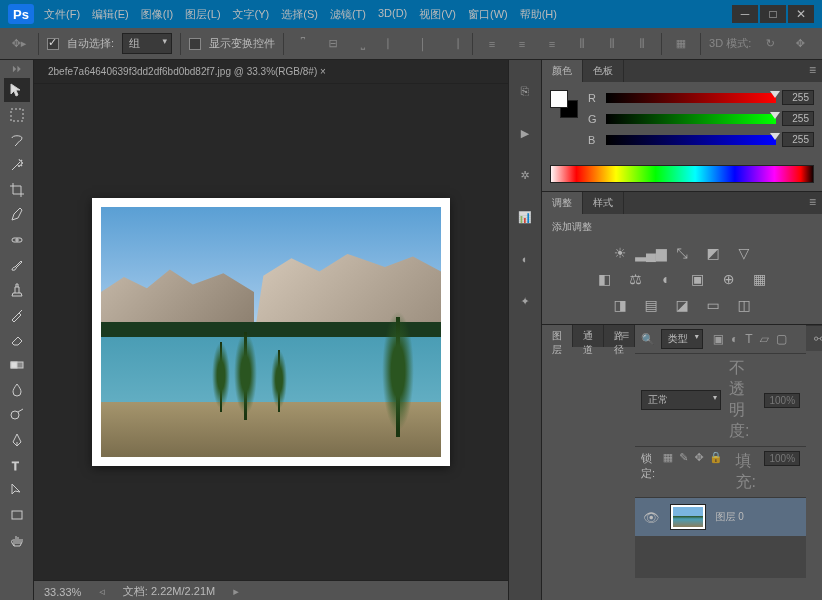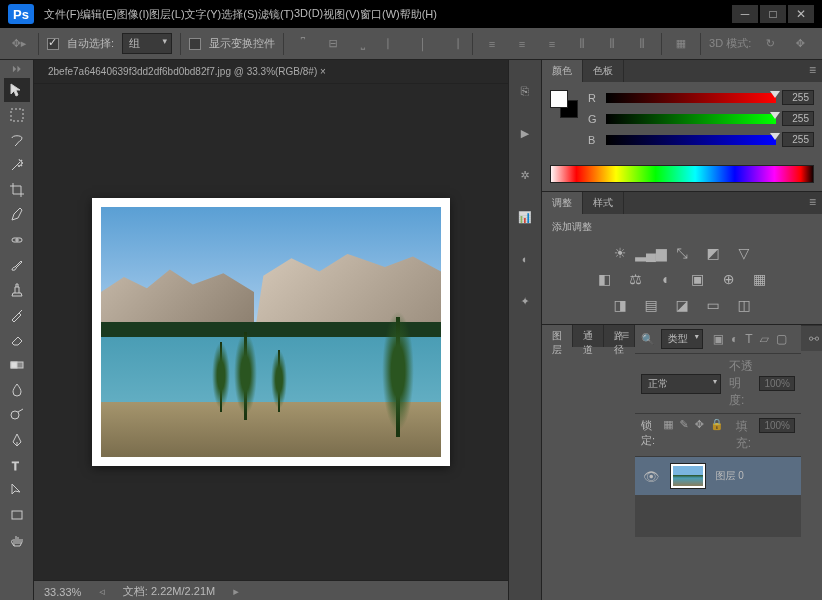--- a/index.html
+++ b/index.html
@@ -1,19 +1,19 @@
 <!DOCTYPE html>
 <html><head>
 <meta charset="utf-8">
 <style>
 *{margin:0;padding:0;box-sizing:border-box;font-family:"Microsoft YaHei",Arial,sans-serif;font-size:11px;color:#bbb;user-select:none}
 body{width:822px;height:600px;background:#3a3a3a;overflow:hidden;position:relative}
-.titlebar{height:26px;background:#000000;display:flex;align-items:center;padding:14px 8px}
+.titlebar{height:26px;background:#0369a1;display:flex;align-items:center;padding:14px 8px}
 .ps-logo{width:26px;height:20px;background:#1473e6;color:#fff;font-weight:bold;font-size:13px;display:flex;align-items:center;justify-content:center;border-radius:3px;margin-right:10px}
-.menubar{display:flex;flex:1}
+.menubar{display:flex;gap:12px;flex:1}
 .menubar span{cursor:pointer}
 .win-controls{display:flex;gap:2px;margin-left:auto}
 .win-btn{width:26px;height:18px;background:#333;display:flex;align-items:center;justify-content:center;cursor:pointer;font-size:12px}
 .option-bar{height:32px;background:#535353;border-bottom:1px solid #222;display:flex;align-items:center;padding:0 8px;gap:8px}
 .opt-sep{width:1px;height:22px;background:#3a3a3a}
 .checkbox{width:12px;height:12px;border:1px solid #888;display:inline-block;vertical-align:middle;background:#3a3a3a;position:relative}
 .checkbox.checked::after{content:"✓";position:absolute;top:-3px;left:0;color:#ddd;font-size:11px}
 .select-box{background:#3a3a3a;border:1px solid #222;padding:2px 18px 2px 6px;position:relative;min-width:50px}
 .select-box::after{content:"▾";position:absolute;right:4px;top:2px;font-size:9px}
 .icon-btn{width:22px;height:22px;display:flex;align-items:center;justify-content:center;cursor:pointer;opacity:.5}
@@ -71,21 +71,21 @@
 .adjust-grid .ai{width:20px;height:18px;opacity:.9;display:flex;align-items:center;justify-content:center;cursor:pointer;font-size:14px}
 .layers-panel .panel-body{padding:0}
 .layer-filter{display:flex;align-items:center;padding:4px 6px;gap:6px;border-bottom:1px solid #3a3a3a}
 .lf-select{background:#3a3a3a;border:1px solid #222;padding:2px 14px 2px 6px;font-size:10px;position:relative}
 .lf-select::after{content:"▾";position:absolute;right:3px;top:2px;font-size:8px}
 .lf-icons{display:flex;gap:7px;margin-left:4px}
 .lf-icons span{opacity:.7;cursor:pointer;font-size:12px}
 .layer-opts{display:flex;align-items:center;padding:4px 6px;gap:4px;border-bottom:1px solid #3a3a3a}
 .lo-select{background:#3a3a3a;border:1px solid #222;padding:2px 14px 2px 6px;font-size:10px;position:relative;min-width:80px}
 .lo-select::after{content:"▾";position:absolute;right:3px;top:2px;font-size:8px}
-.lo-label{font-size:12px;color:#888}
+.lo-label{font-size:16px;color:#888}
 .lo-val{background:#3a3a3a;border:1px solid #222;padding:1px 4px;font-size:10px;width:40px;color:#777}
 .layer-lock{display:flex;align-items:flex-start;padding:4px 6px;gap:6px;border-bottom:1px solid #3a3a3a;font-size:10px}
 .layer-lock .li{opacity:.7;cursor:pointer;font-size:11px}
 .layer-list{min-height:80px;background:#454545}
 .layer-item{display:flex;align-items:center;padding:6px 8px;gap:10px;background:#5a6d82}
 .layer-eye{cursor:pointer;font-size:13px}
 .layer-thumb{width:36px;height:26px;background:#fff;border:1px solid #222;position:relative;overflow:hidden}
 .layer-thumb .mini{position:absolute;inset:2px;background:linear-gradient(180deg,#7ab5e0 0%,#7ab5e0 45%,#2a5020 45%,#4a9db5 60%,#8a7d5d 100%)}
 .layer-name{font-size:10px}
 .layer-footer{height:26px;background:#454545;border-top:1px solid #333;display:flex;align-items:center;justify-content:flex-end;gap:10px;padding:0 8px}

